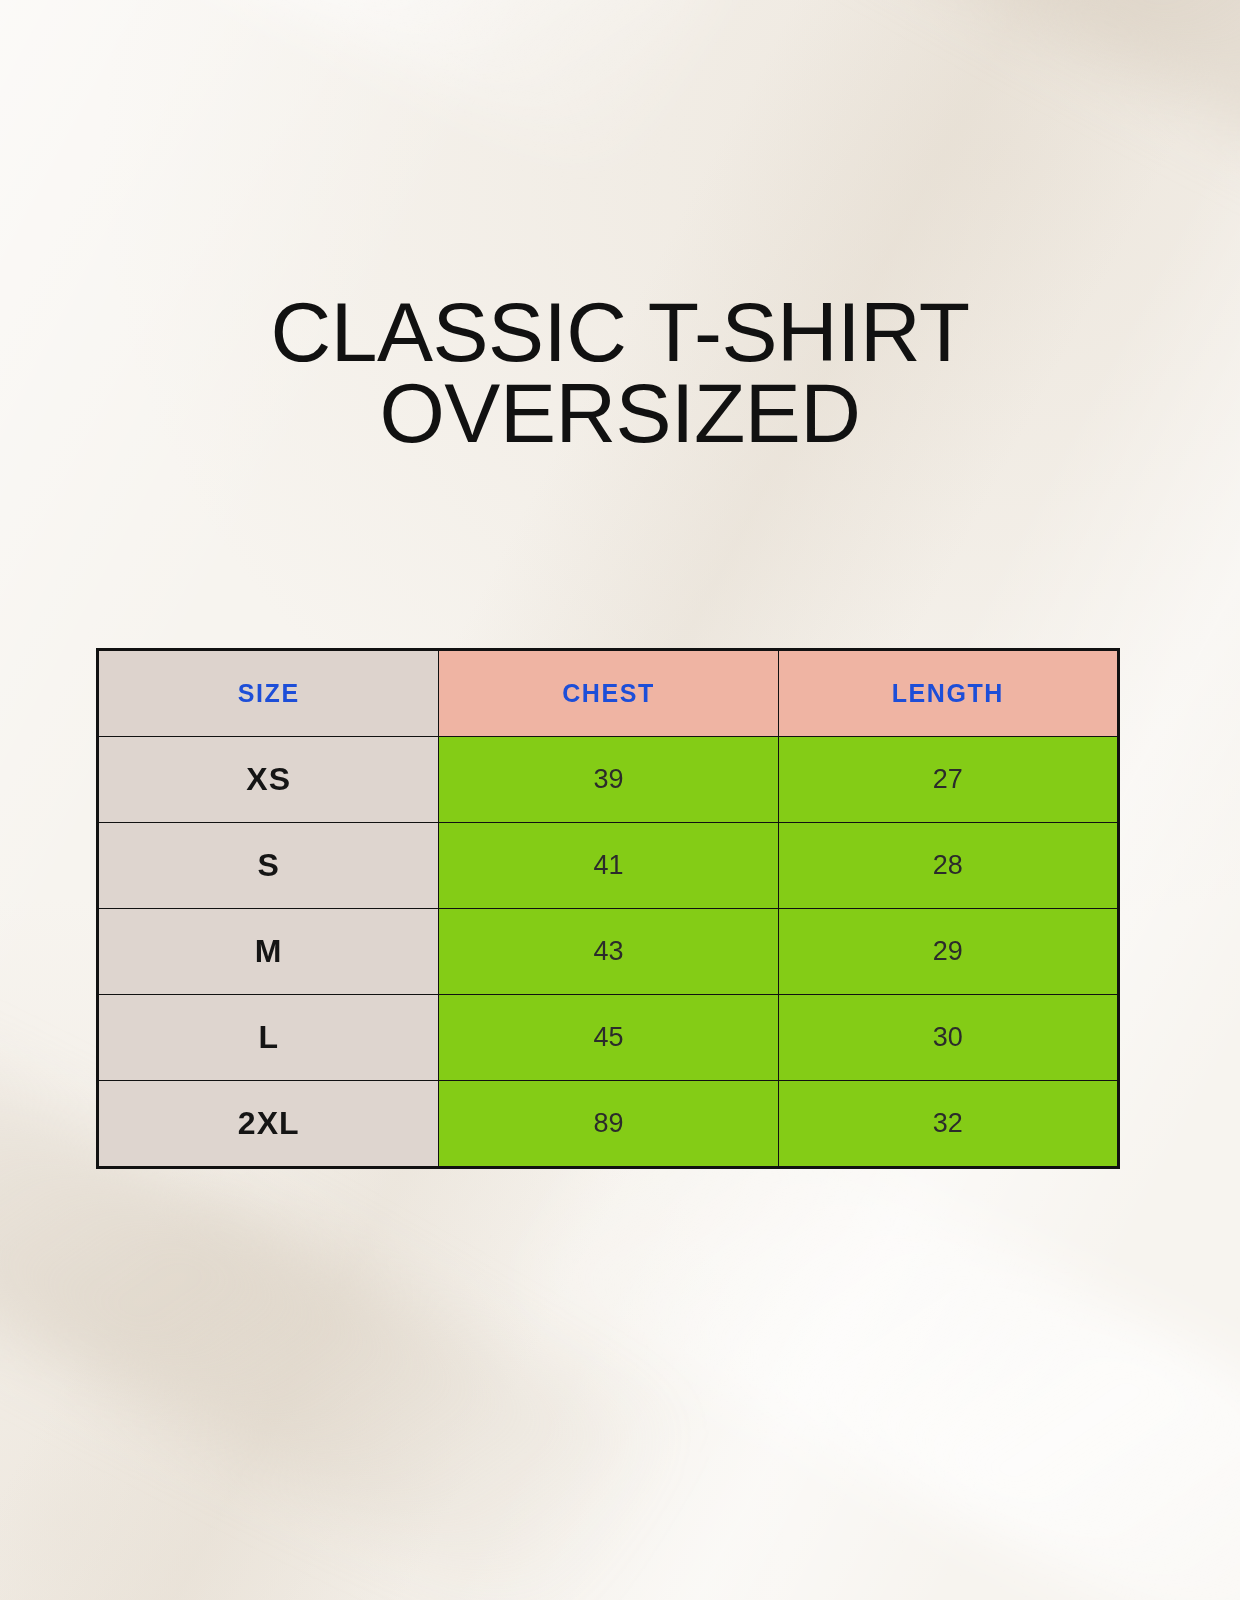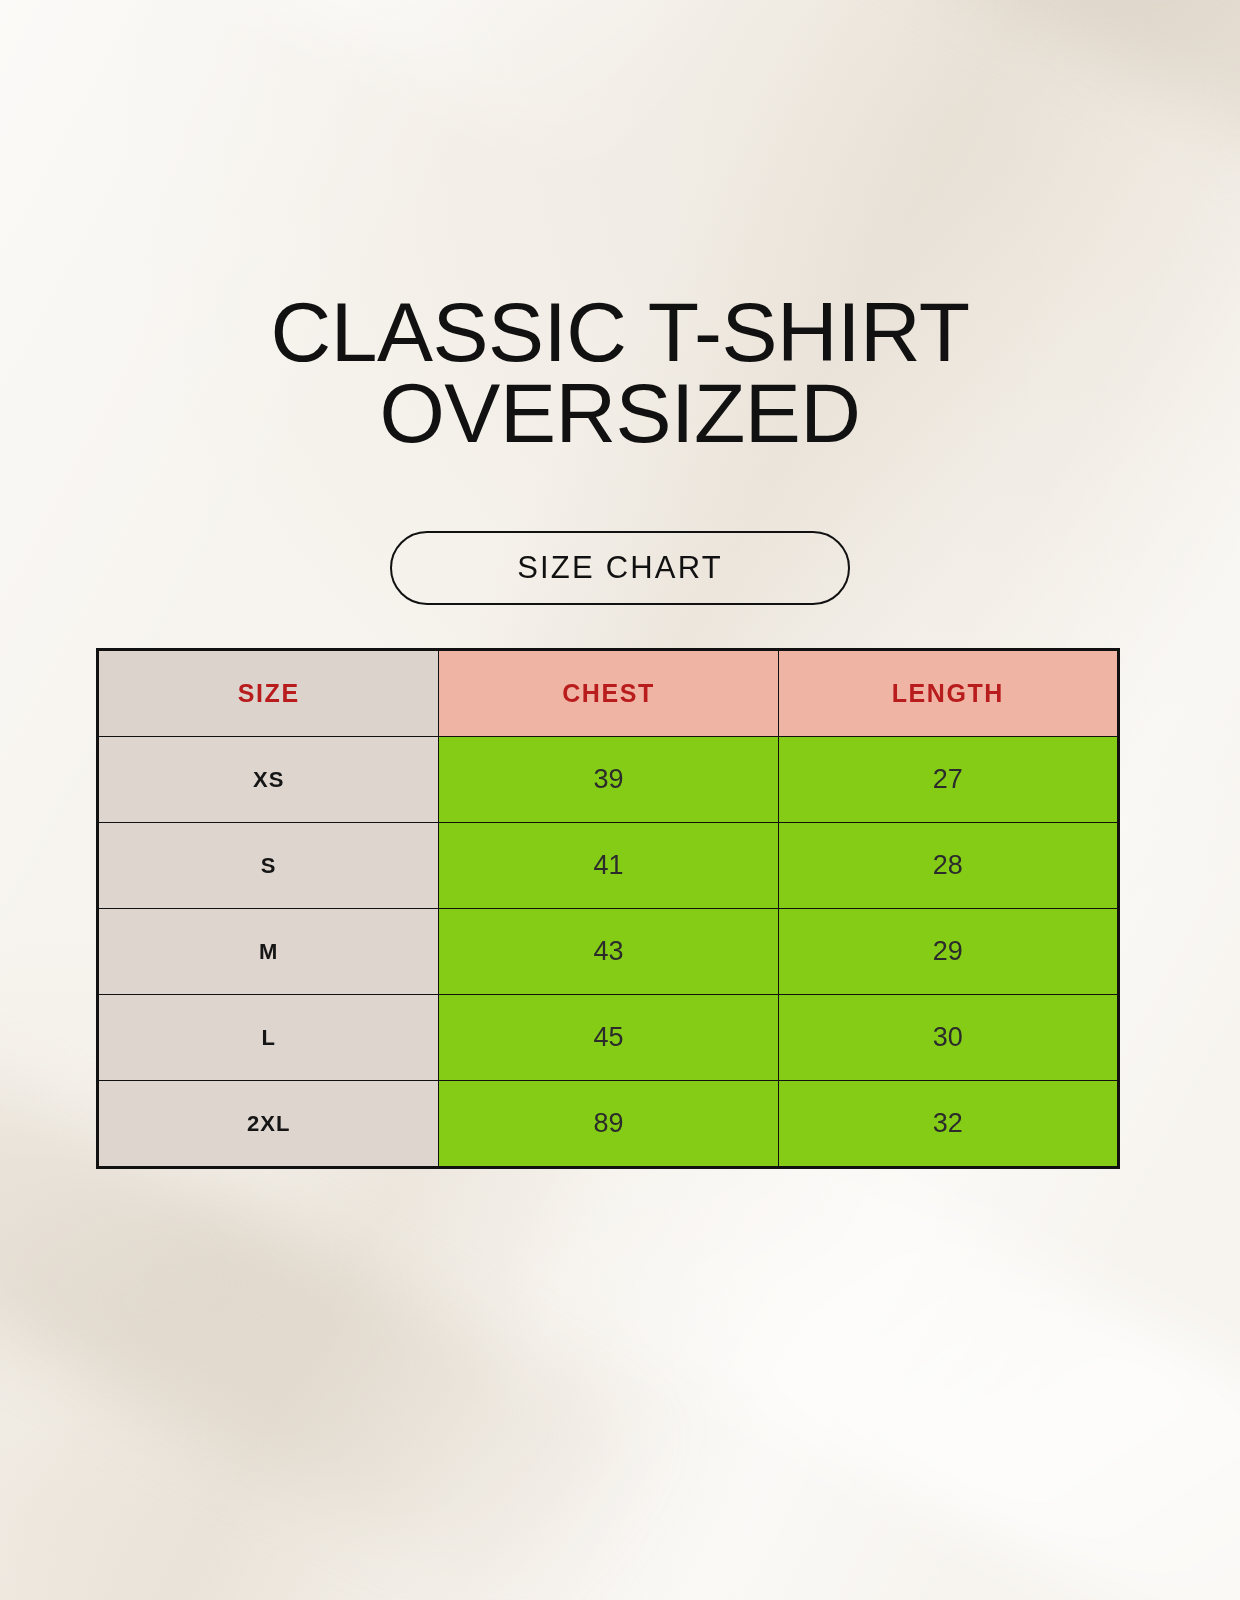--- a/index.html
+++ b/index.html
@@ -104,21 +104,21 @@
     box-sizing: border-box;
   }
   table.size-table col.c-size { width: 33.4%; }
   table.size-table col.c-val  { width: 33.3%; }
 
   thead th {
     height: 86px;
     font-size: 25px;
     letter-spacing: 1.6px;
     font-weight: 700;
-    color: #b91c1c;
+    color: #1d4ed8;
     text-align: center;
     vertical-align: middle;
   }
   thead th.size-head {
     background: #ddd3cd;
   }
   thead th.measure-head {
     background: #efb4a3;
     margin-left: 28px;
   }
@@ -126,21 +126,21 @@
   tbody td {
     height: 86px;
     text-align: center;
     vertical-align: middle;
     font-size: 27px;
     color: #2b2b2b;
   }
   tbody td.size-cell {
     background: #ded5cf;
     font-weight: 700;
-    font-size: 22px;
+    font-size: 32px;
     letter-spacing: 1px;
     color: #151515;
   }
   tbody td.val-cell {
     background: #84cc16;
     font-weight: 400;
   }
 
   .footnote {
     position: absolute;
@@ -163,23 +163,20 @@
   <div class="bg-streak" style="left:-180px; top:-260px; width:900px; height:240px; transform:rotate(28deg);"></div>
   <div class="bg-shade" style="left:620px; top:-120px; width:1100px; height:200px; transform:rotate(28deg);"></div>
   <div class="bg-shade" style="left:-340px; top:1180px; width:1000px; height:220px; transform:rotate(28deg);"></div>
   <div class="bg-streak" style="left:520px; top:1300px; width:1100px; height:260px; transform:rotate(28deg);"></div>
 
   <div class="title-wrap">
     <div class="title-line">CLASSIC T-SHIRT</div>
     <div class="title-line">OVERSIZED</div>
   </div>
 
-  <div class="badge">
-    <span class="badge-text">SIZE CHART</span>
-  </div>
 
   <div class="table-outer">
     <table class="size-table">
       <colgroup>
         <col class="c-size">
         <col class="c-val">
         <col class="c-val">
       </colgroup>
       <thead>
         <tr>

